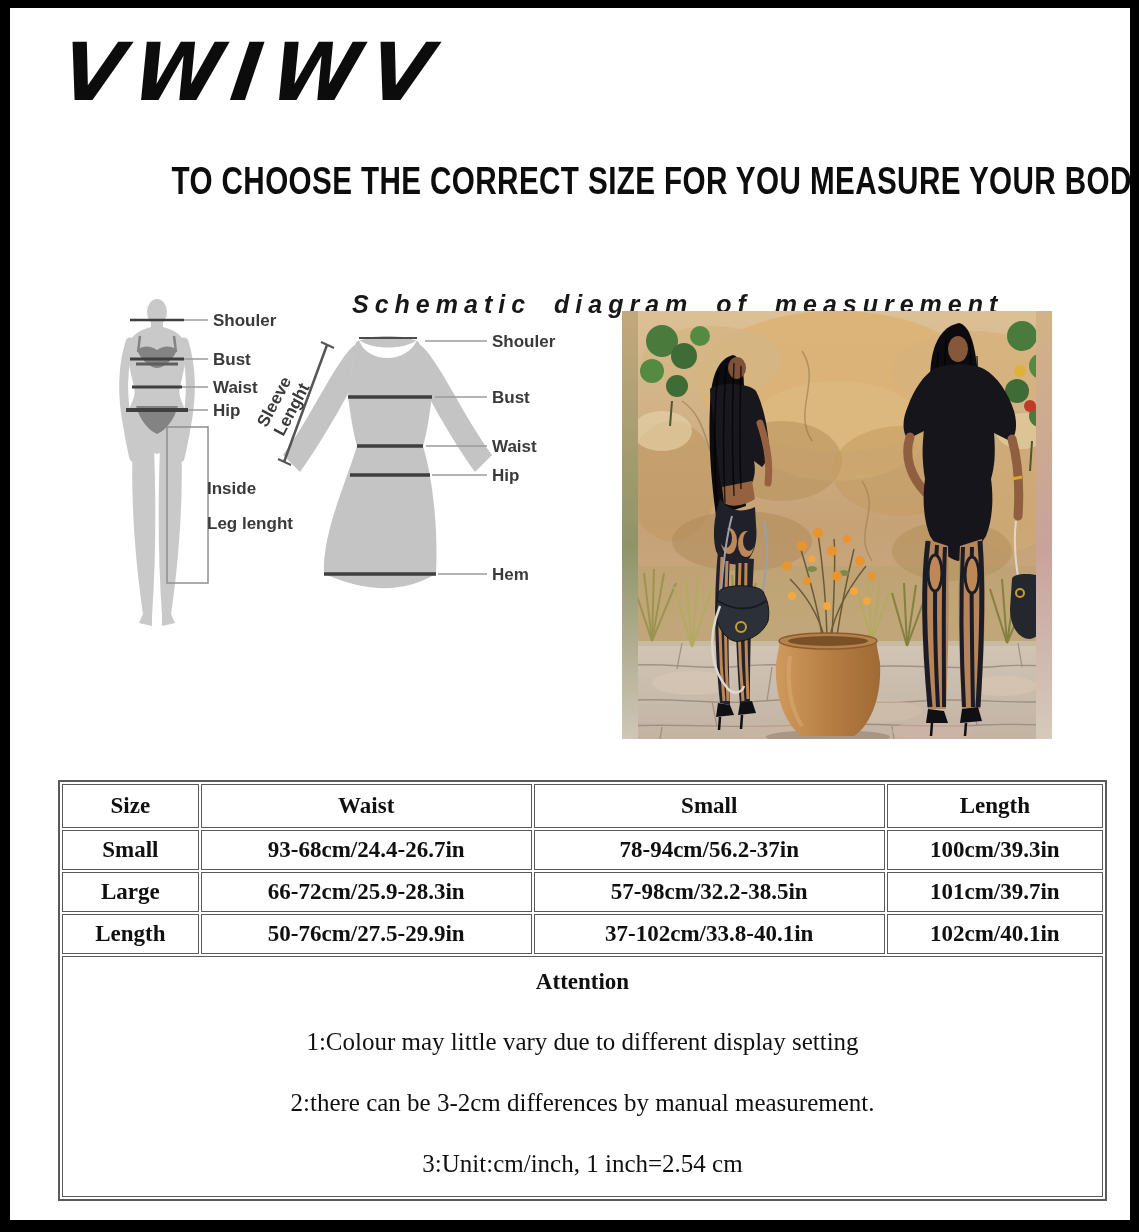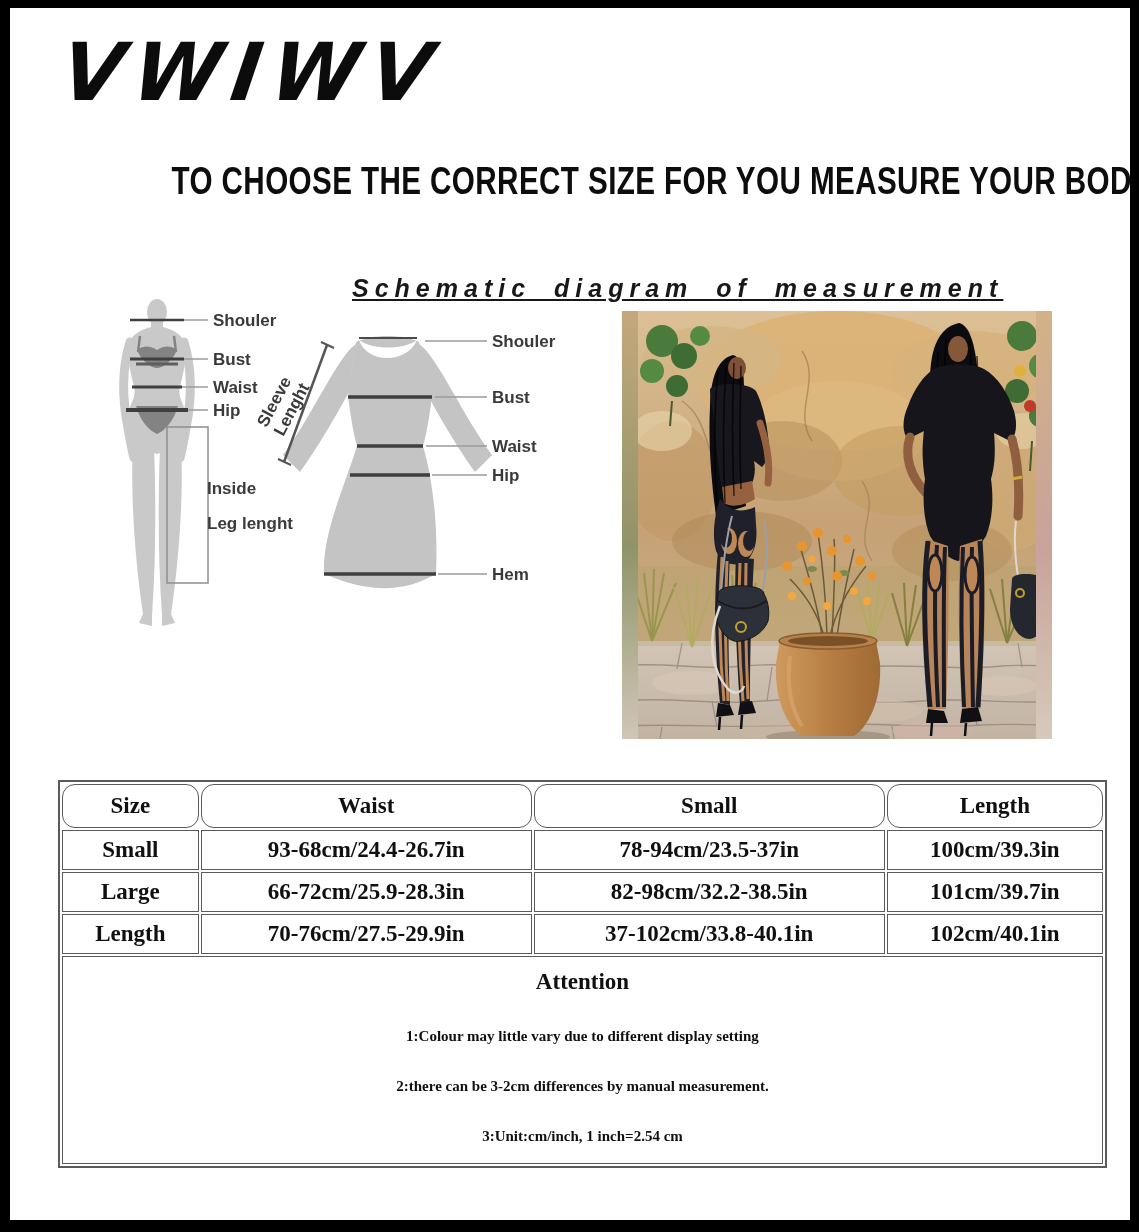--- a/index.html
+++ b/index.html
@@ -27,56 +27,55 @@
     position:absolute;top:152px;left:0;width:1120px;
     text-align:center;
   }
   .heading-wrap span{
     display:inline-block;
     font-weight:bold;font-size:38px;color:#0d0d0d;
     transform:scaleX(0.78);
     white-space:nowrap;letter-spacing:0.5px;
   }
   .schematic-title{
-    position:absolute;left:342px;top:266px;
+    position:absolute;left:342px;top:282px;
     font-weight:bold;font-style:italic;
     font-size:25px;color:#181818;
     letter-spacing:6px;word-spacing:10px;
     white-space:nowrap;
-    text-decoration:underline;
   }
   .schematic-svg{position:absolute;left:70px;top:290px;}
   .photo-svg{position:absolute;left:612px;top:303px;}
   .dlabel{
     font-family:"Liberation Sans",sans-serif;
     font-weight:bold;font-size:17px;fill:#3a3a3a;
   }
   .size-table{
     position:absolute;left:48px;top:772px;width:1049px;
     border-collapse:separate;border-spacing:2px;
     border:2px solid #5a5a5a;background:#fff;
     font-family:"Liberation Serif",serif;color:#101010;
     table-layout:fixed;
   }
   .size-table th,.size-table td{
     border:1px solid #5a5a5a;
     text-align:center;vertical-align:middle;
     font-weight:bold;font-size:23px;
     padding:2px 4px;
   }
-  .size-table th{height:38px;border-radius:13px;}
+  .size-table th{height:38px;}
   .size-table td{height:34px;text-align:center;}
   .col-size{width:13.2%;}
   .col-waist{width:32%;}
   .col-hips{width:33.9%;}
   .col-length{width:20.9%;}
   .attention-cell{height:auto !important;}
   .att-wrap{display:flex;flex-direction:column;align-items:center;padding:6px 0 16px;}
   .att-title{font-weight:bold;font-size:23px;margin-top:4px;}
-  .att-note{font-weight:bold;font-size:15px;margin-top:33px;}
+  .att-note{font-weight:normal;font-size:25px;margin-top:33px;}
 </style>
 </head>
 <body>
 
 <div class="page">
 
   <div class="logo">
     <span>VWIWV</span>
   </div>
 
@@ -425,32 +424,32 @@
         <th>Size</th>
         <th>Waist</th>
         <th>Small</th>
         <th>Length</th>
       </tr>
     </thead>
     <tbody>
       <tr>
         <td>Small</td>
         <td>93-68cm/24.4-26.7in</td>
-        <td>78-94cm/23.5-37in</td>
+        <td>78-94cm/56.2-37in</td>
         <td>100cm/39.3in</td>
       </tr>
       <tr>
         <td>Large</td>
         <td>66-72cm/25.9-28.3in</td>
-        <td>82-98cm/32.2-38.5in</td>
+        <td>57-98cm/32.2-38.5in</td>
         <td>101cm/39.7in</td>
       </tr>
       <tr>
         <td>Length</td>
-        <td>70-76cm/27.5-29.9in</td>
+        <td>50-76cm/27.5-29.9in</td>
         <td>37-102cm/33.8-40.1in</td>
         <td>102cm/40.1in</td>
       </tr>
       <tr>
         <td class="attention-cell" colspan="4">
           <div class="att-wrap">
             <div class="att-title">Attention</div>
             <div class="att-note">1:Colour may little vary due to different display setting</div>
             <div class="att-note">2:there can be 3-2cm differences by manual measurement.</div>
             <div class="att-note">3:Unit:cm/inch, 1 inch=2.54 cm</div>

